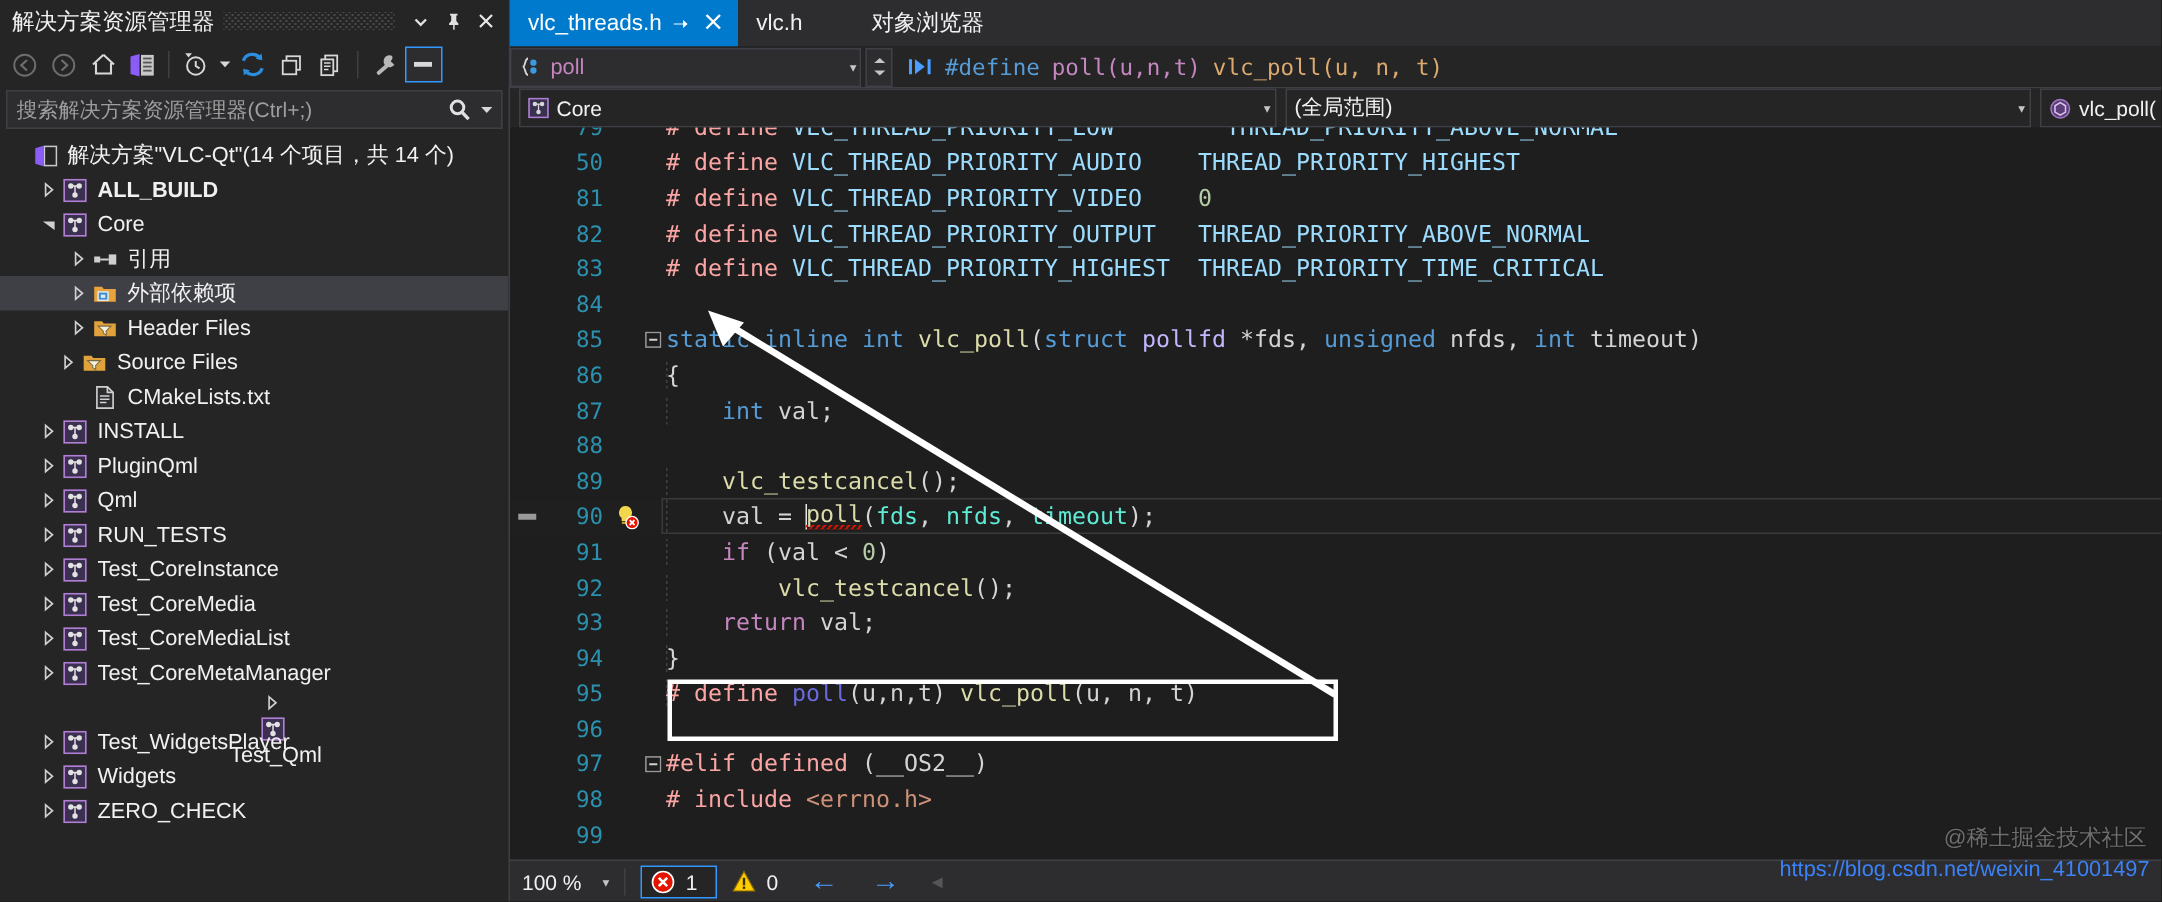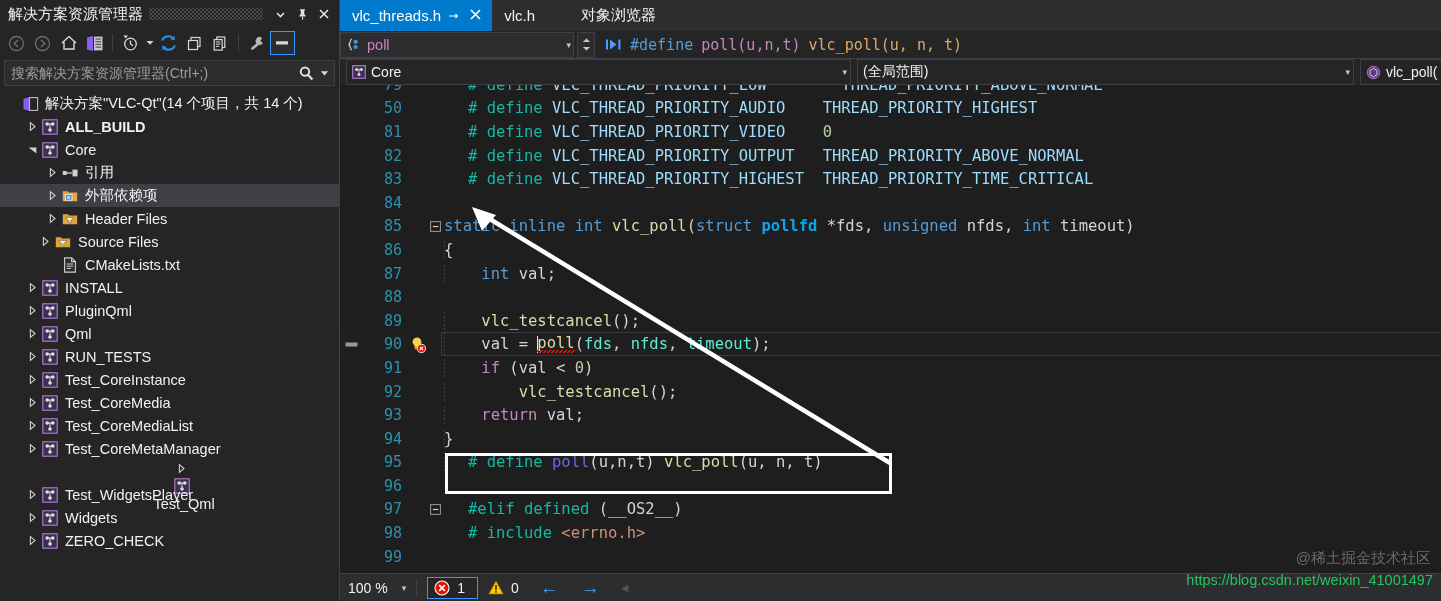--- a/index.html
+++ b/index.html
@@ -131,25 +131,25 @@
   .gutter-ind { width: 22px; flex: 0 0 22px; display: flex; align-items: center; justify-content: center; }
   .ln {
     width: 44px; flex: 0 0 44px; text-align: right; padding-right: 4px;
     color: #2b91af; font-family: "DejaVu Sans Mono", monospace; font-size: 15px;
   }
   .bulb { width: 22px; flex: 0 0 22px; display: flex; align-items: center; justify-content: center; }
   .fold { width: 14px; flex: 0 0 14px; display: flex; align-items: center; justify-content: center; }
   .codetext { padding-left: 2px; position: relative; }
 
   .k-blue { color: #569cd6; }
-  .k-teal { color: #0ea5e9; font-weight: bold; }
+  .k-teal { color: #c4b5fd; }
   .k-fn   { color: #dcdcaa; }
   .k-plain{ color: #d4d4d4; }
   .k-gray { color: #5eead4; }
-  .k-macro{ color: #14b8a6; margin-left: 24px; }
+  .k-macro{ color: #fca5a5; }
   .k-num  { color: #b5cea8; }
   .k-str  { color: #ce9178; }
   .k-mag  { color: #c586c0; }
   .k-param{ color: #9cdcfe; }
   .k-purple{ color: #6a6ade; }
 
   .squig {
     border-bottom: 2px solid transparent;
     background-image: repeating-linear-gradient(135deg,#e51400 0 1.6px, transparent 1.6px 3.2px);
     background-repeat: repeat-x; background-position: left bottom; background-size: 4px 3px;
@@ -187,21 +187,21 @@
   .nav-arrow { color: #4a9eff; font-size: 19px; padding: 0 11px; }
   .nav-arrow.dim { color: #555558; font-size: 12px; padding: 0 8px; }
 
   
   .wm-cn {
     position: absolute; right: 10px; top: 549px; color: #6e6e6e;
     font-size: 15px; font-family: "Liberation Sans", sans-serif; z-index: 6;
     text-shadow: 0 0 1px rgba(0,0,0,0.6);
   }
   .wm-url {
-    position: absolute; right: 8px; top: 572px; color: #22c55e;
+    position: absolute; right: 8px; top: 572px; color: #3b82f6;
     font-size: 14.5px; font-family: "Liberation Sans", sans-serif; z-index: 6;
   }
 </style>
 </head>
 <body>
 
 <div id="app">
 
   <div id="solution-explorer">
 

